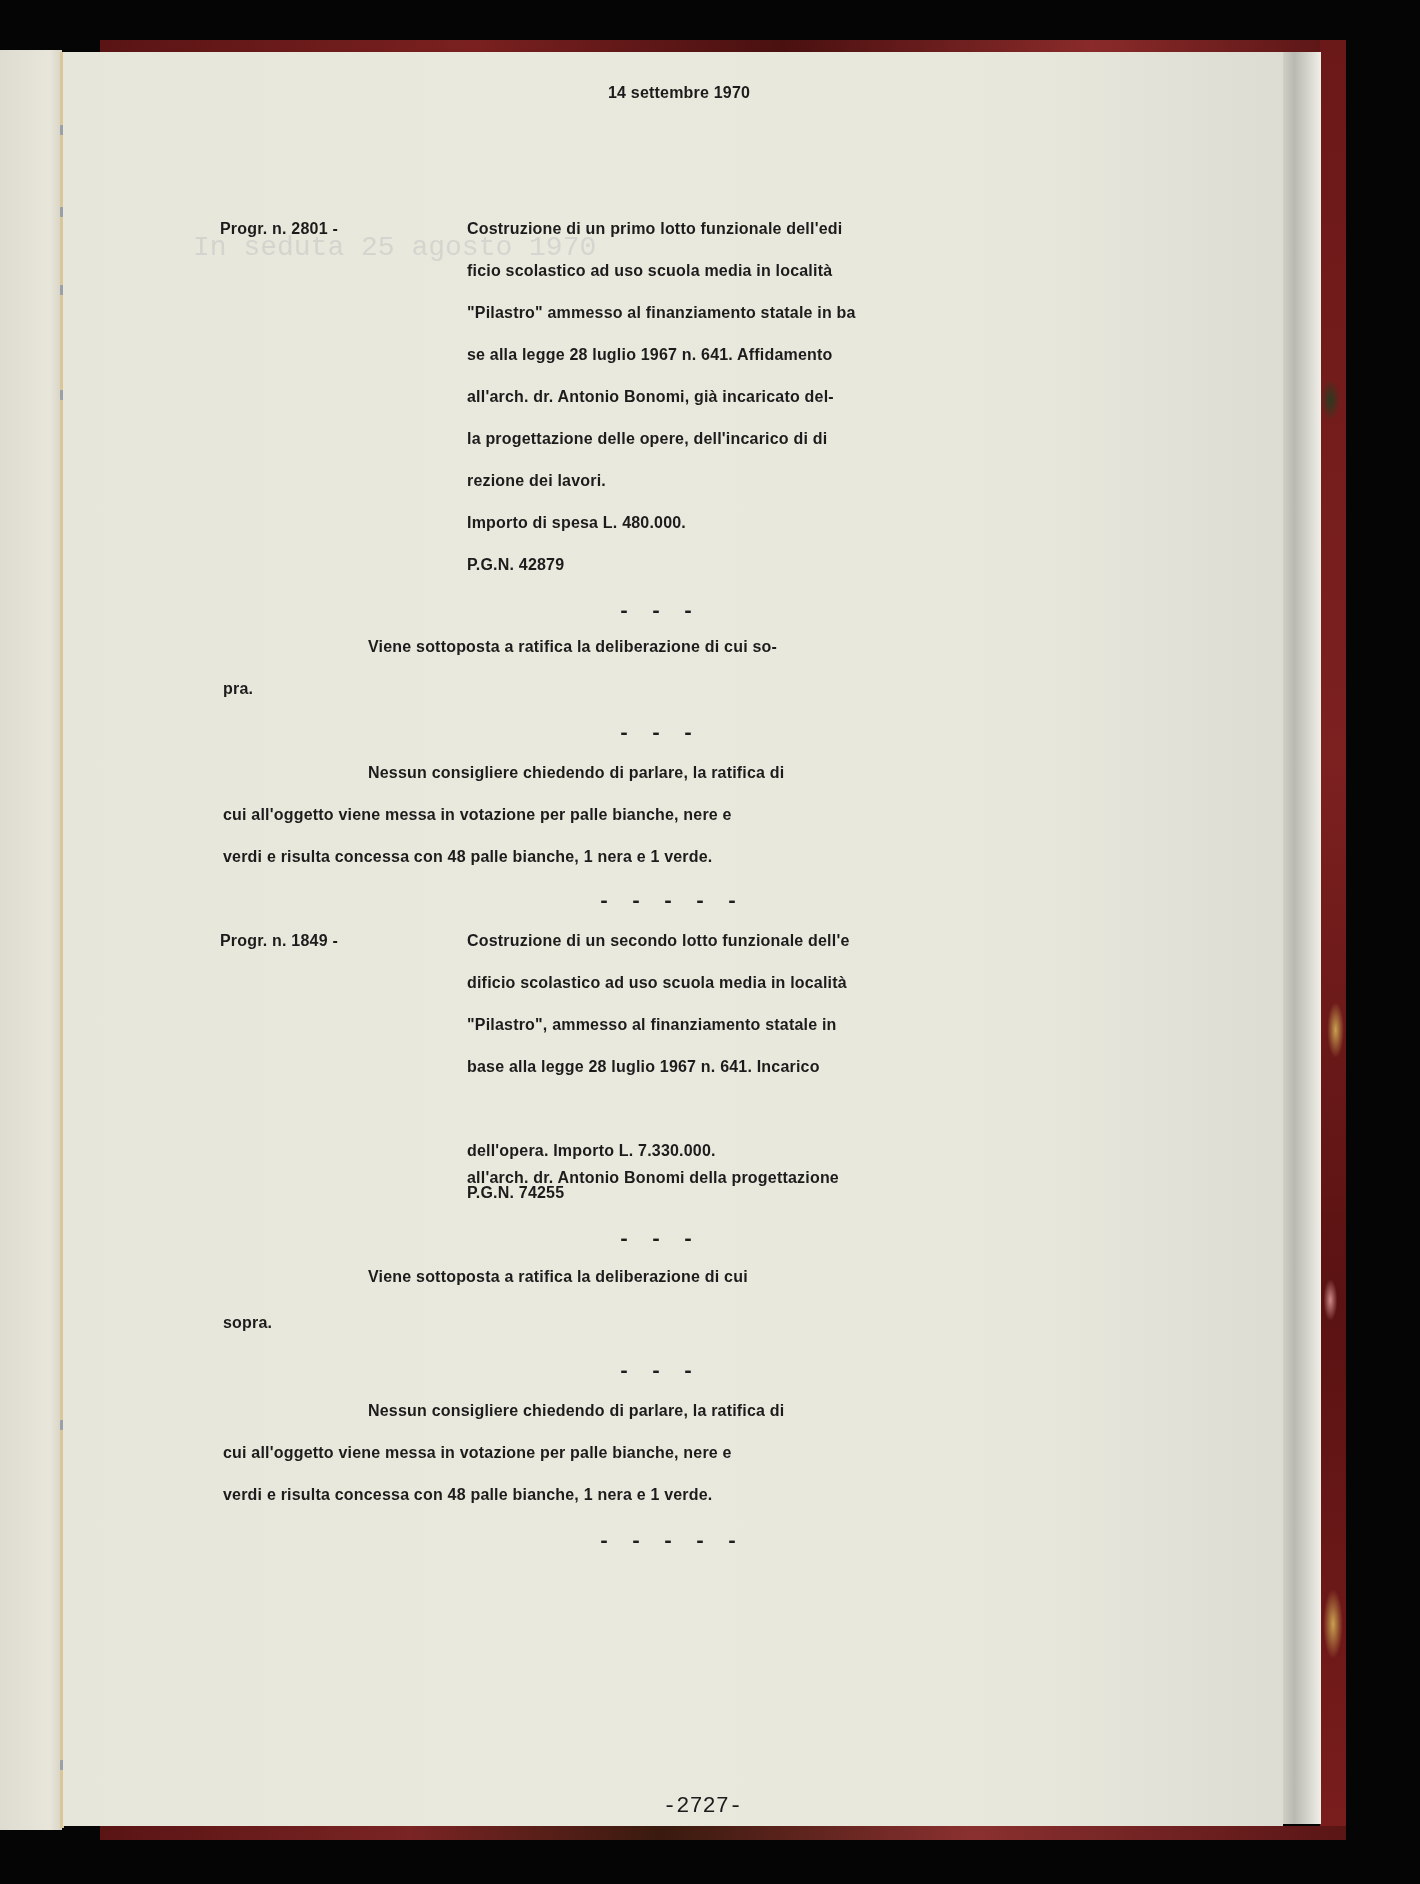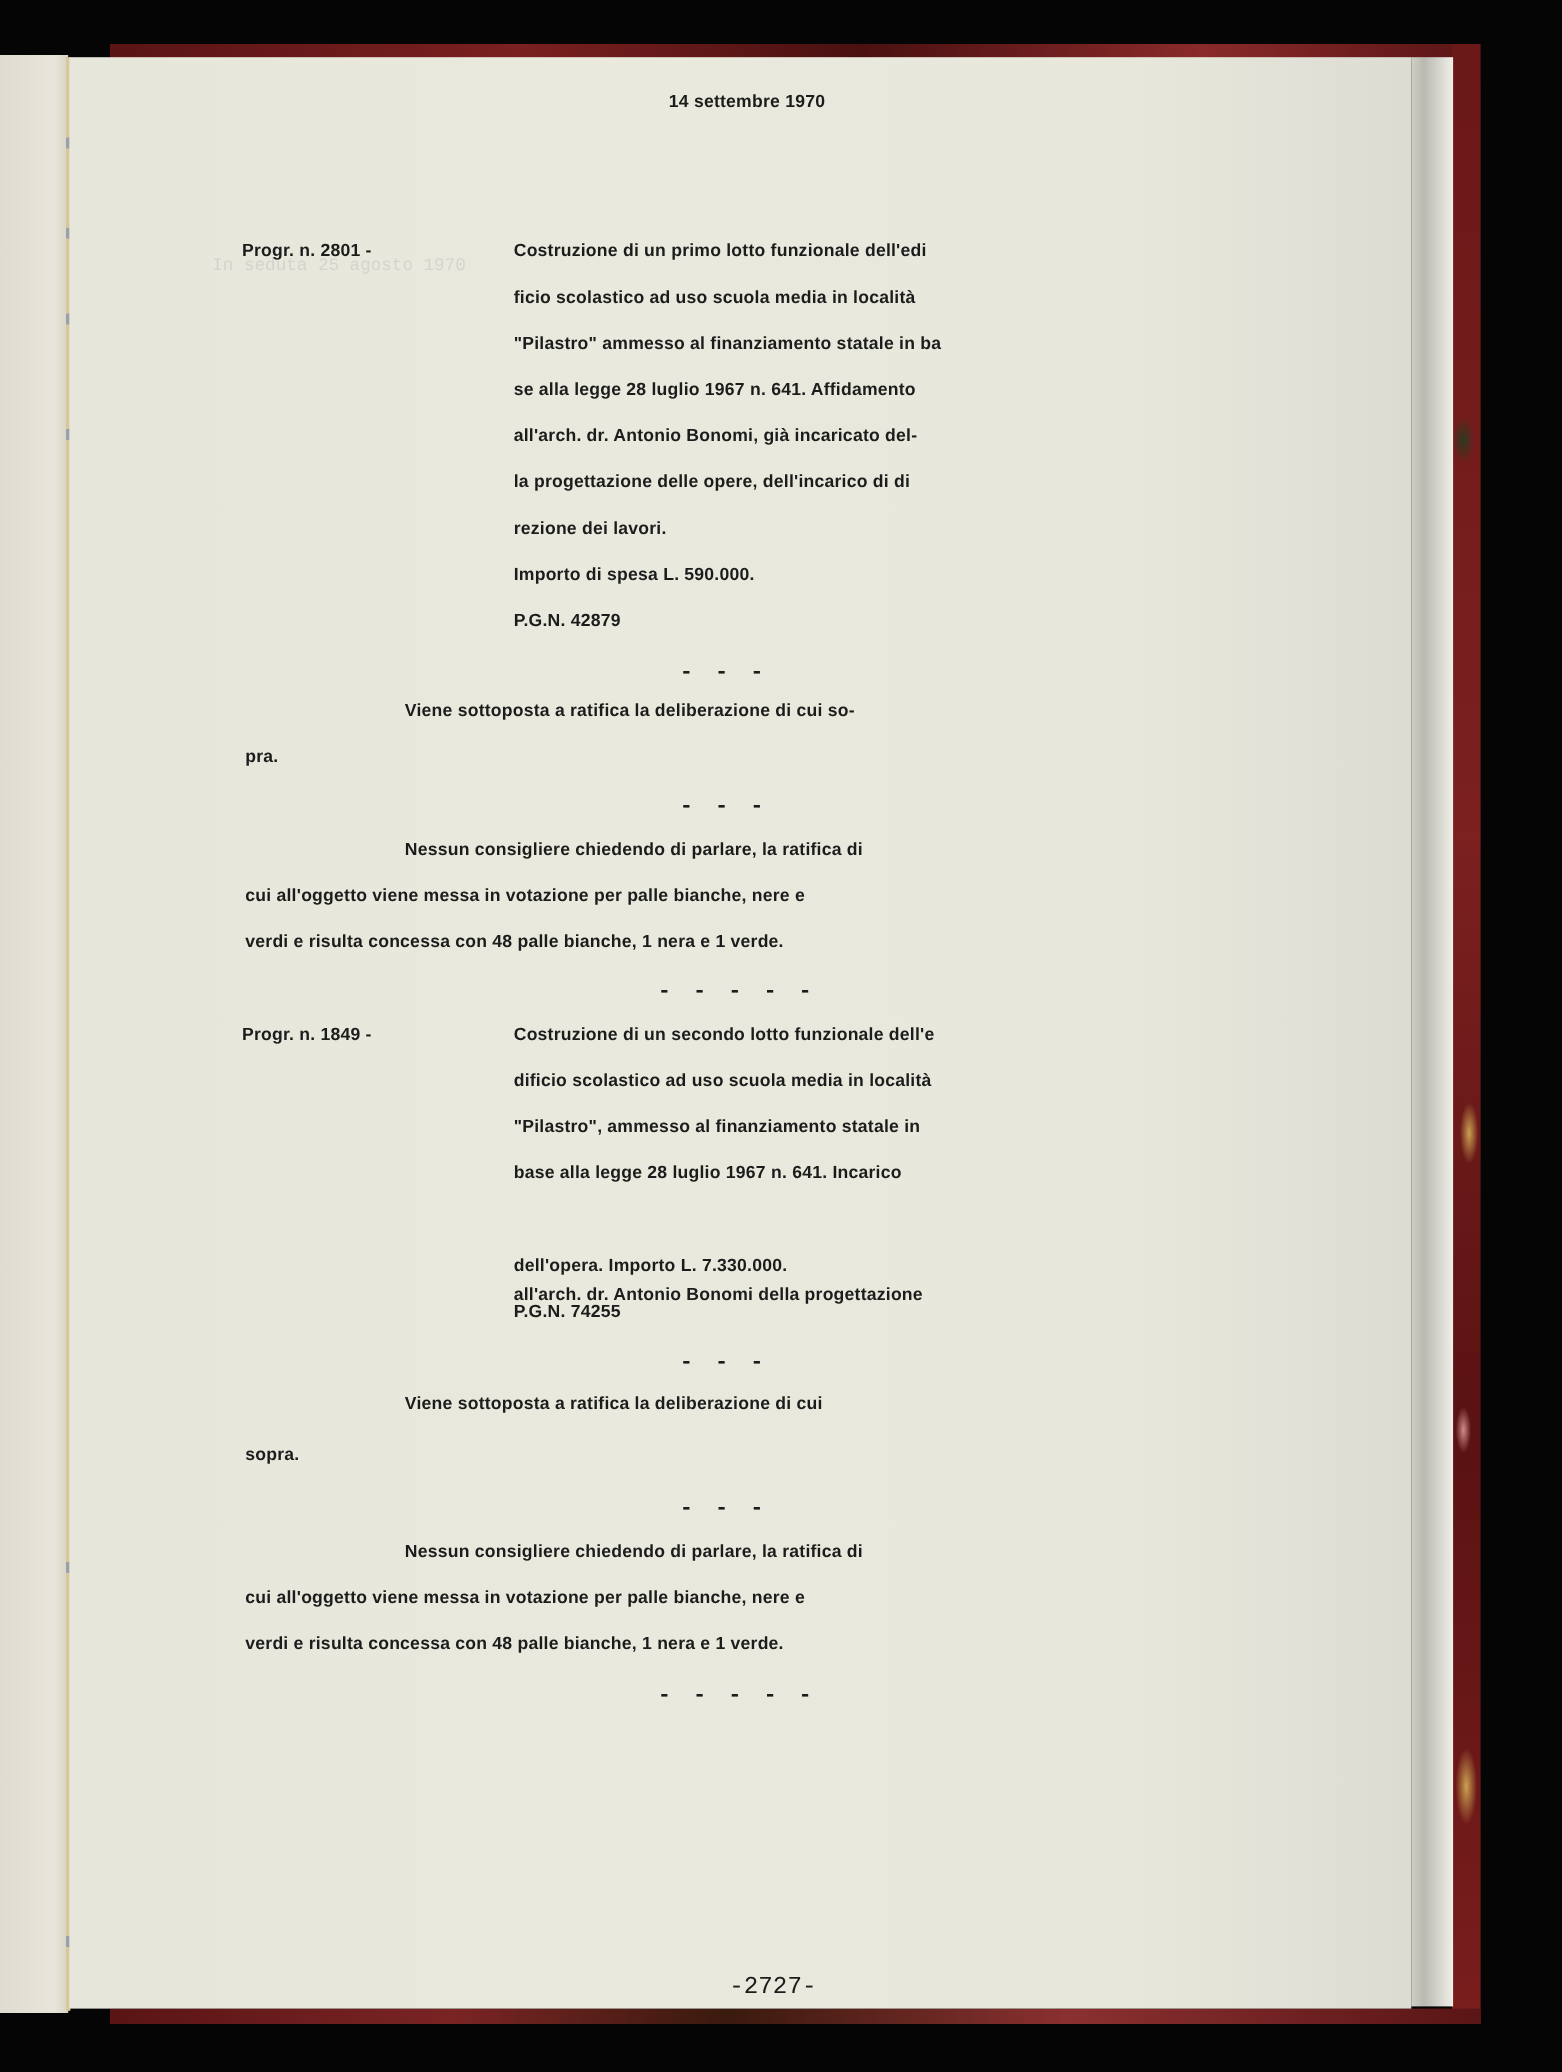--- a/index.html
+++ b/index.html
@@ -64,34 +64,34 @@
 <div class="staple" style="top:125px"></div>
 <div class="staple" style="top:207px"></div>
 <div class="staple" style="top:285px"></div>
 <div class="staple" style="top:390px"></div>
 <div class="staple" style="top:1420px"></div>
 <div class="staple" style="top:1760px"></div>
 <div class="page-edges"></div>
 
 <div class="page">
 
-  <div class="ghost" style="left:130px; top:180px; font-size:16px;">In seduta 25 agosto 1970</div>
+  <div class="ghost" style="left:130px; top:180px; font-size:28px;">In seduta 25 agosto 1970</div>
 
   <div class="text" style="left:545px; top:32px;">14 settembre 1970</div>
 
   <div>
     <div class="text" style="left:157px; top:168px;">Progr. n. 2801 -</div>
     <div class="text" style="left:404px; top:168px;">Costruzione di un primo lotto funzionale dell'edi</div>
     <div class="text" style="left:404px; top:210px;">ficio scolastico ad uso scuola media in località</div>
     <div class="text" style="left:404px; top:252px;">"Pilastro" ammesso al finanziamento statale in ba</div>
     <div class="text" style="left:404px; top:294px;">se alla legge 28 luglio 1967 n. 641. Affidamento</div>
     <div class="text" style="left:404px; top:336px;">all'arch. dr. Antonio Bonomi, già incaricato del-</div>
     <div class="text" style="left:404px; top:378px;">la progettazione delle opere, dell'incarico di di</div>
     <div class="text" style="left:404px; top:420px;">rezione dei lavori.</div>
-    <div class="text" style="left:404px; top:462px;">Importo di spesa L. 590.000.</div>
+    <div class="text" style="left:404px; top:462px;">Importo di spesa L. 480.000.</div>
     <div class="text" style="left:404px; top:504px;">P.G.N. 42879</div>
     <div class="dashes" style="left:555px; top:548px;">- - -</div>
     <div class="text" style="left:305px; top:586px;">Viene sottoposta a ratifica la deliberazione di cui so-</div>
     <div class="text" style="left:160px; top:628px;">pra.</div>
     <div class="dashes" style="left:555px; top:670px;">- - -</div>
     <div class="text" style="left:305px; top:712px;">Nessun consigliere chiedendo di parlare, la ratifica di</div>
     <div class="text" style="left:160px; top:754px;">cui all'oggetto viene messa in votazione per palle bianche, nere e</div>
     <div class="text" style="left:160px; top:796px;">verdi e risulta concessa con 48 palle bianche, 1 nera e 1 verde.</div>
     <div class="dashes" style="left:535px; top:838px;">- - - - -</div>
   </div>

